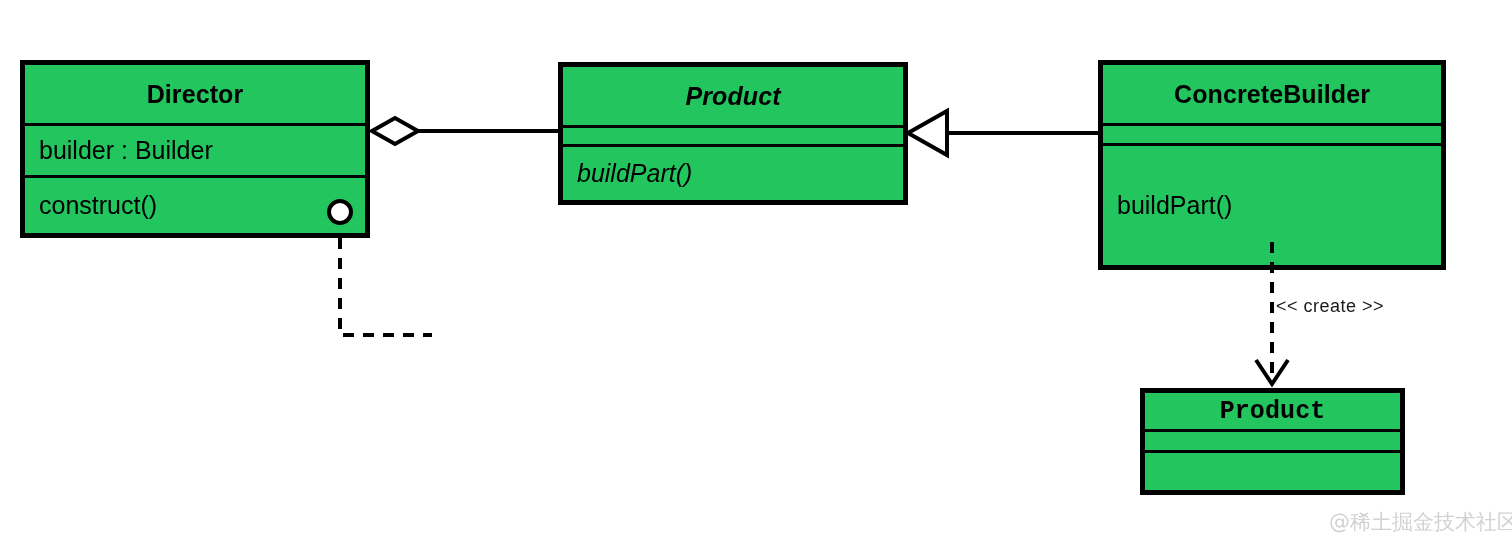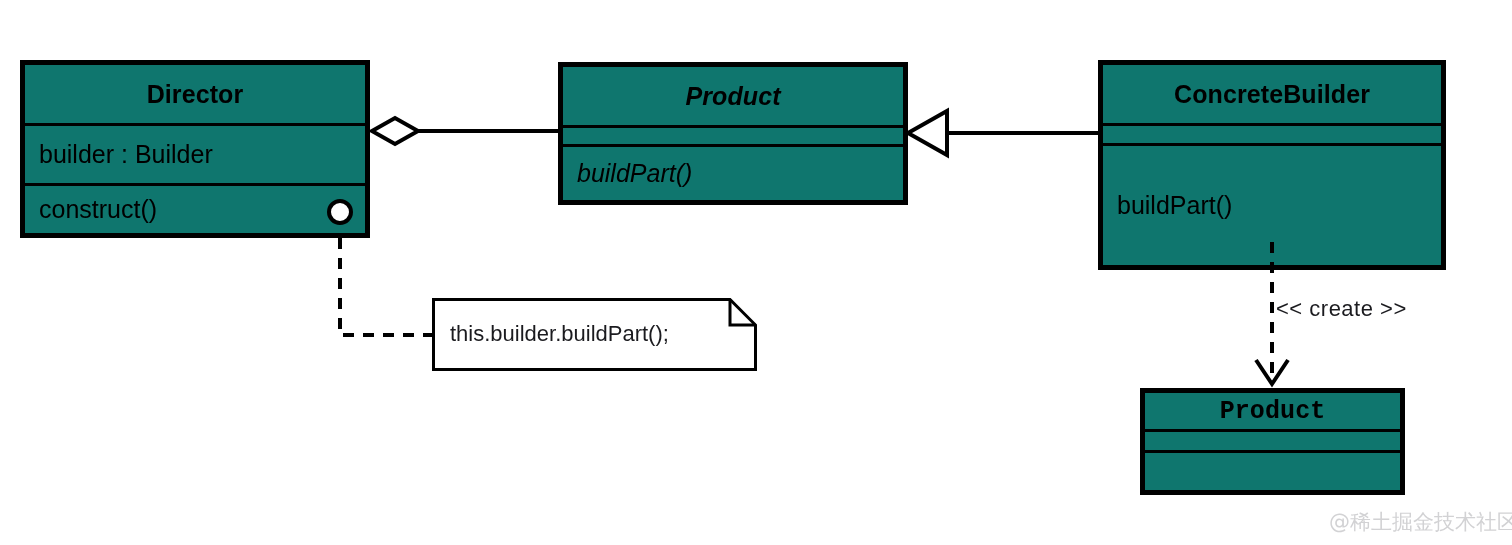--- a/index.html
+++ b/index.html
@@ -15,21 +15,21 @@
     position: relative;
     width: 1512px;
     height: 545px;
     background: #ffffff;
     overflow: hidden;
   }
   
   .uml-class {
     position: absolute;
     box-sizing: border-box;
-    background: #0f766e;
+    background: #22c55e;
     border: 5px solid #000000;
     display: flex;
     flex-direction: column;
   }
   .uml-compartment {
     box-sizing: border-box;
     display: flex;
     align-items: center;
     position: relative;
   }
@@ -75,21 +75,21 @@
   .note-text {
     position: absolute;
     font-size: 22px;
     color: #1b1b1f;
     white-space: nowrap;
   }
 
   
   .stereotype-label {
     position: absolute;
-    font-size: 22px;
+    font-size: 18px;
     color: #1b1b1f;
     white-space: nowrap;
     letter-spacing: 0.5px;
   }
 
   
   .watermark {
     position: absolute;
     font-size: 21px;
     color: #d2d2d4;
@@ -99,21 +99,21 @@
 </style>
 </head>
 <body>
 
 <div id="canvas">
 
   <div class="uml-class" style="left:20px; top:60px; width:350px; height:178px;">
     <div class="uml-compartment cmp-title" style="height:58px;">
       <span class="txt">Director</span>
     </div>
-    <div class="uml-compartment cmp-body" style="height:60px;justify-content:center;">
+    <div class="uml-compartment cmp-body" style="height:52px;justify-content:center;">
       <span class="txt">builder : Builder</span>
     </div>
     <div class="uml-compartment cmp-body" style="flex:1;">
       <span class="txt">construct()</span>
     </div>
   </div>
 
   <div class="uml-class italic" style="left:558px; top:62px; width:350px; height:143px;">
     <div class="uml-compartment cmp-title" style="height:58px;">
       <span class="txt">Product</span>
@@ -135,27 +135,20 @@
   </div>
 
   <div class="uml-class" style="left:1140px; top:388px; width:265px; height:107px;">
     <div class="uml-compartment cmp-title" style="height:36px;font-family:Liberation Mono, monospace;">
       <span class="txt">Product</span>
     </div>
     <div class="uml-compartment cmp-empty" style="height:21px;"></div>
     <div class="uml-compartment cmp-empty" style="flex:1;"></div>
   </div>
 
-  <div class="uml-note" style="left:432px; top:298px; width:325px; height:73px;">
-    <svg width="325" height="73" viewBox="0 0 325 73">
-      <path d="M 1.5 1.5 L 298 1.5 L 323.5 27 L 323.5 71.5 L 1.5 71.5 Z" fill="#ffffff" stroke="#000000" stroke-width="3" stroke-linejoin="miter"></path>
-      <path d="M 298 1.5 L 298 27 L 323.5 27" fill="none" stroke="#000000" stroke-width="3" stroke-linejoin="miter"></path>
-    </svg>
-    <span class="note-text" style="left:18px; top:23px;">this.builder.buildPart();</span>
-  </div>
 
   <span class="stereotype-label" style="left:1276px; top:296px;">&lt;&lt; create &gt;&gt;</span>
 
   <svg id="connectors" viewBox="0 0 1512 545">
 
      Builder : solid line with hollow diamond at Director --&gt;
     <g>
       <line x1="418" y1="131" x2="558" y2="131" stroke="#000000" stroke-width="4"></line>
       <polygon points="372,131 395,118 418,131 395,144" fill="#ffffff" stroke="#000000" stroke-width="4" stroke-linejoin="miter"></polygon>
     </g>

